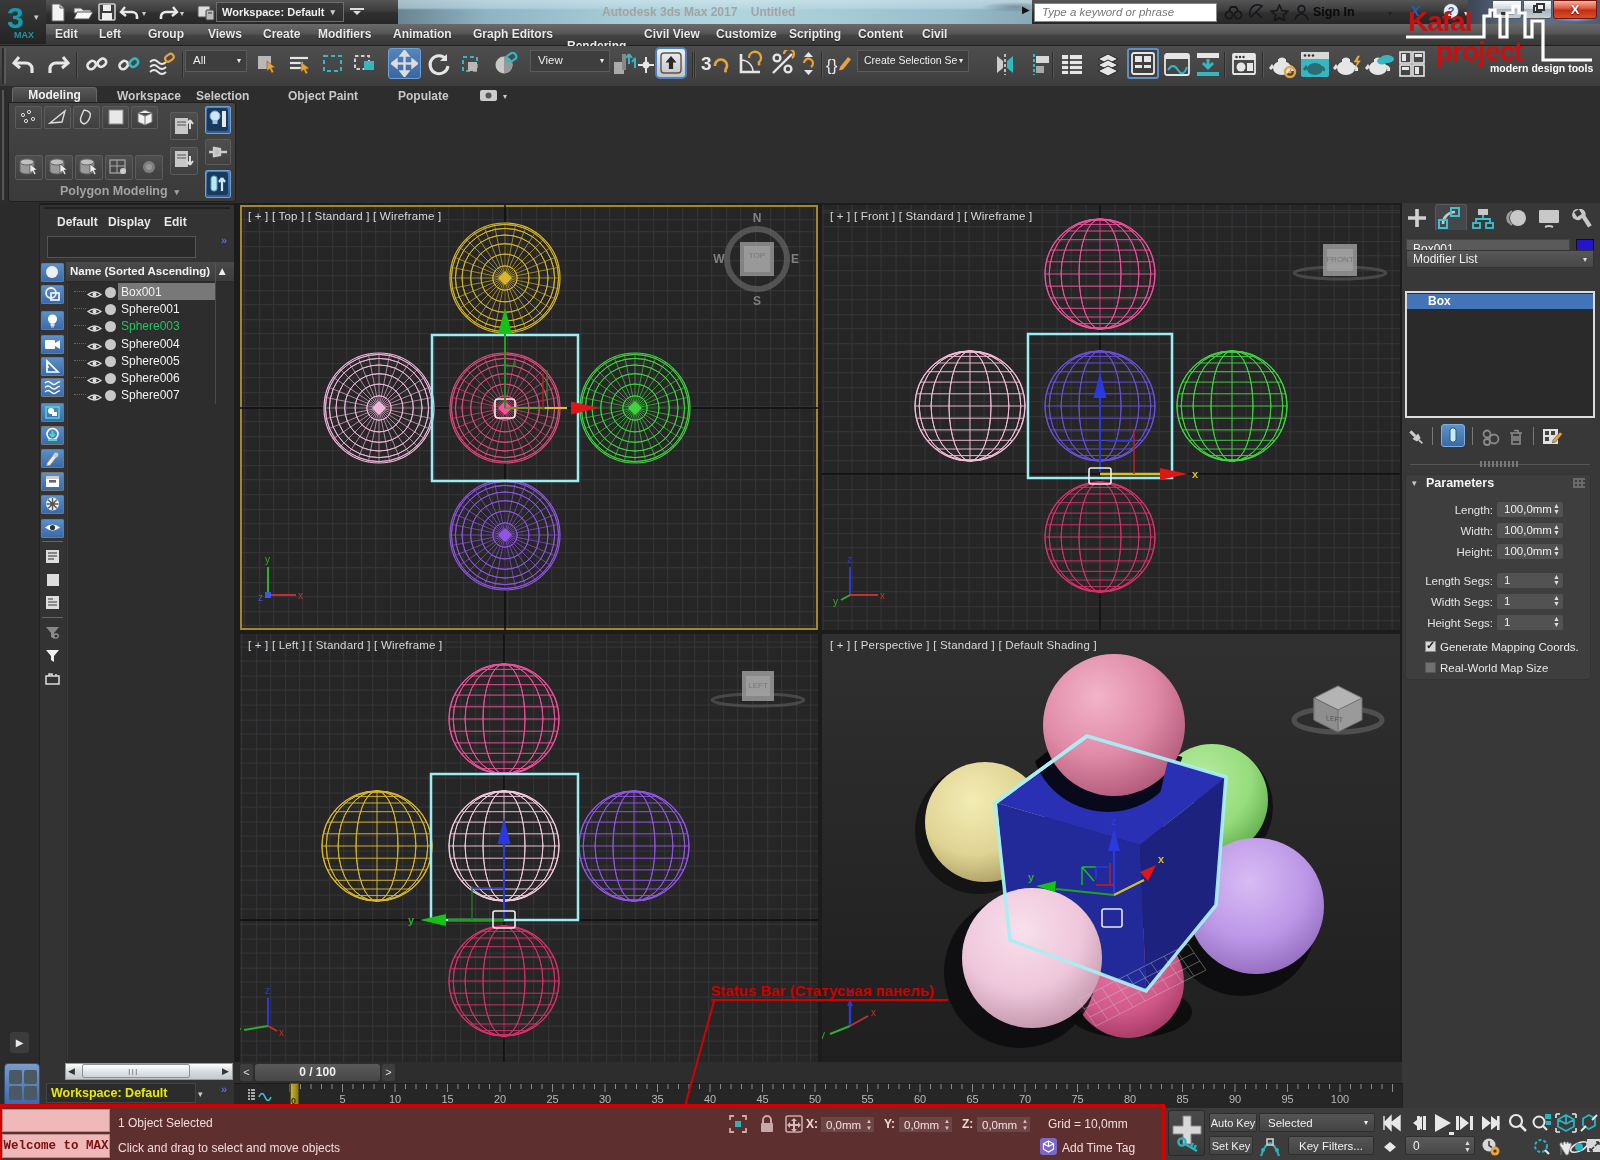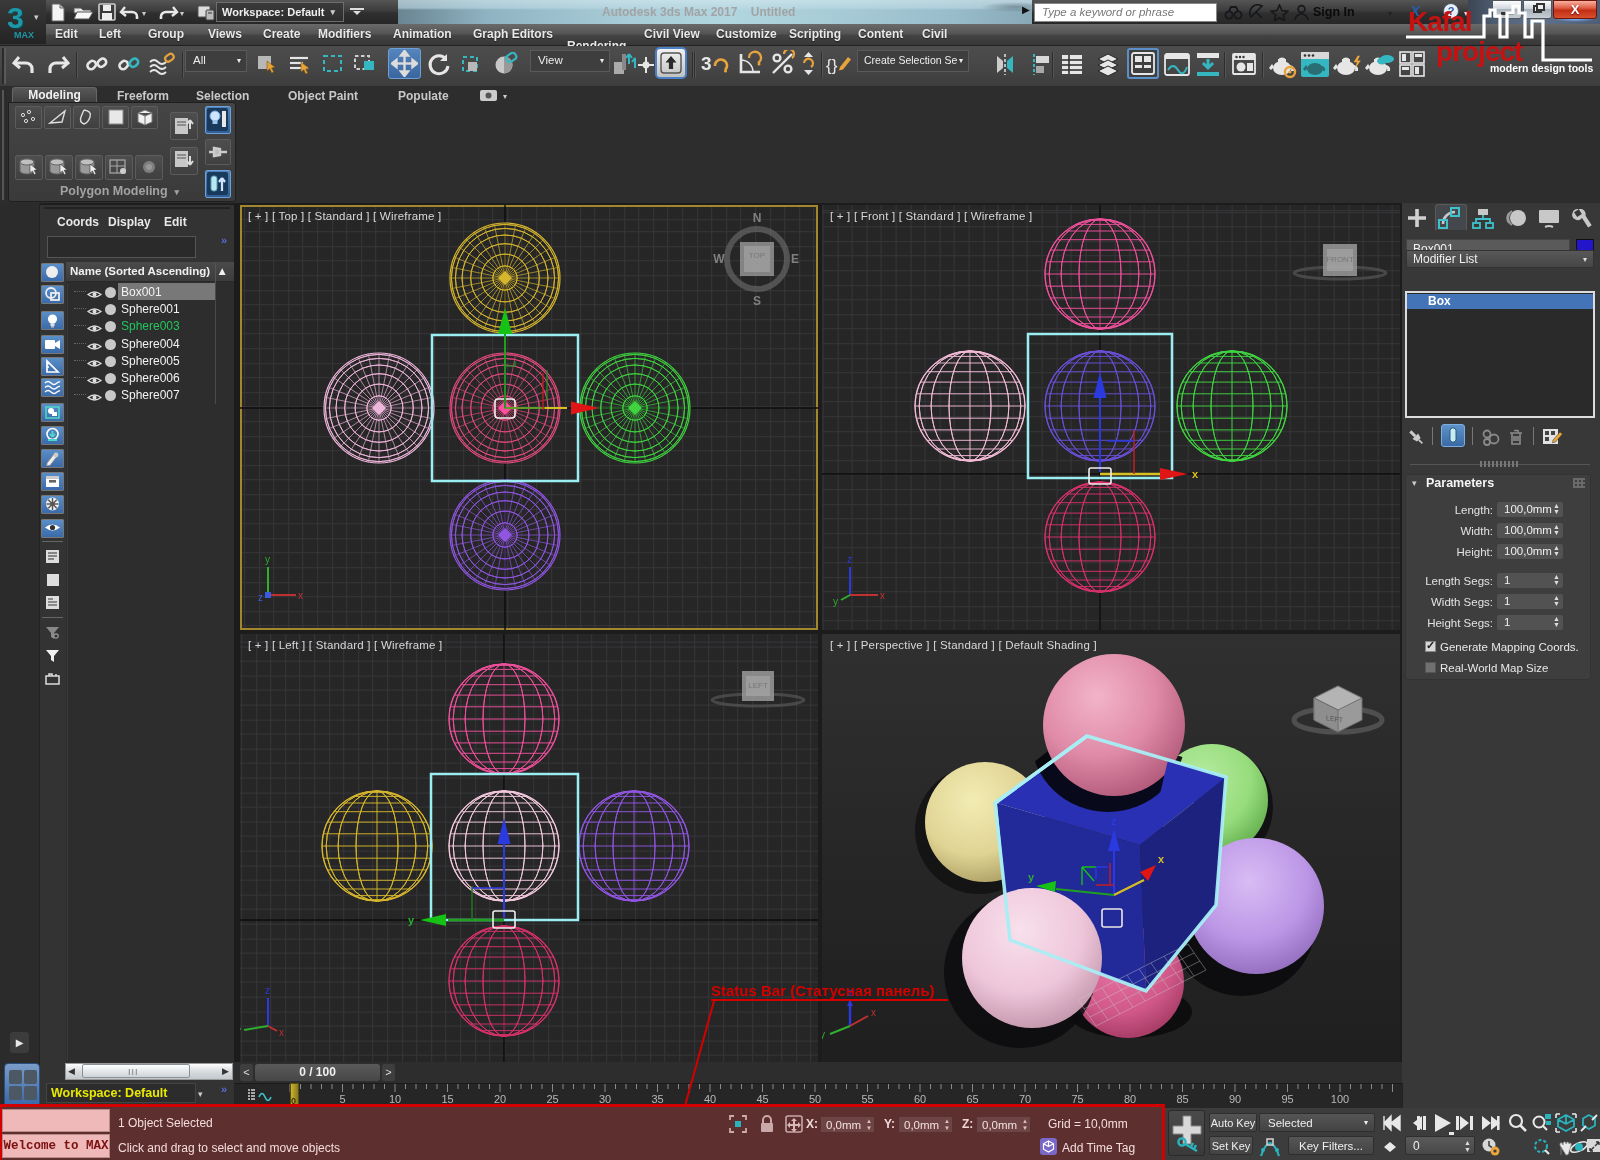--- a/index.html
+++ b/index.html
@@ -341,21 +341,21 @@
         </g>
         <g fill="#e6e6e6">
           <rect x="4" y="4" width="4" height="7"></rect>
           <rect x="17" y="4" width="7" height="3"></rect>
           <rect x="4" y="17" width="7" height="3"></rect>
           <rect x="17" y="17" width="4" height="7"></rect>
         </g>
       </svg></div>
 <div class="abs" style="left:0;top:86px;width:1600px;height:117px;background:#2d2d2d"></div>
 <div class="abs" style="left:12px;top:87px;width:85px;height:15px;background:linear-gradient(#585858,#404040);border:1px solid #666;border-bottom:none;border-radius:3px 3px 0 0;color:#f0f0f0;font-size:12px;font-weight:bold;text-align:center;line-height:14px">Modeling</div>
-<div class="abs" style="left:117px;top:89px;color:#c8c8c8;font-size:12px;font-weight:bold">Freeform</div>
+<div class="abs" style="left:117px;top:89px;color:#c8c8c8;font-size:12px;font-weight:bold">Workspace</div>
 <div class="abs" style="left:196px;top:89px;color:#c8c8c8;font-size:12px;font-weight:bold">Selection</div>
 <div class="abs" style="left:288px;top:89px;color:#c8c8c8;font-size:12px;font-weight:bold">Object Paint</div>
 <div class="abs" style="left:398px;top:89px;color:#c8c8c8;font-size:12px;font-weight:bold">Populate</div>
 <svg class="abs" style="left:480px;top:90px" width="22" height="12">
       <rect x="0" y="0" width="17" height="11" rx="2" fill="#ccc"></rect>
       <circle cx="8.5" cy="5.5" r="3" fill="#555"></circle>
     </svg>
 <div class="abs" style="left:503px;top:92px;color:#ccc;font-size:8px">▾</div>
 <div class="abs" style="left:8px;top:102px;width:228px;height:100px;background:linear-gradient(#454545,#3a3a3a);border:1px solid #1f1f1f;border-radius:0 3px 3px 3px"></div>
 <div class="abs" style="left:2px;top:90px;width:5px;height:110px;border-left:2px solid #555;border-right:2px solid #2a2a2a"></div>
@@ -442,21 +442,21 @@
 <div class="abs" style="left:205px;top:170px;width:26px;height:28px;background:linear-gradient(#4e82b8,#2f5f96);border:1px solid #6da0d4;border-radius:2px;text-align:center"><svg width="24" height="26">
         <rect x="1" y="1" width="21" height="23" rx="2" fill="#1a3a5c"></rect>
         <rect x="5" y="5" width="6" height="15" rx="2.5" fill="#b8e8f0" stroke="#5898b8"></rect>
         <path d="M16,20 v-13 m0,0 l-3,4 m3,-4 l3,4" stroke="#cfe4ff" stroke-width="2.2" fill="none"></path>
       </svg></div>
 <div class="abs" style="left:60px;top:184px;color:#a3a3a3;font-size:12.5px;font-weight:bold">Polygon Modeling&nbsp; <span style="font-size:9px">▾</span></div>
 <div class="abs" style="left:0;top:203px;width:40px;height:957px;background:#2b2b2b;border-right:1px solid #222"></div>
 <div class="abs" style="left:10px;top:1032px;width:19px;height:21px;background:#3c3c3c;border-radius:3px;color:#e8e8e8;font-size:10px;text-align:center;line-height:21px">▶</div>
 <div class="abs" style="left:40px;top:203px;width:194px;height:859px;background:#333;border-top:2px solid #1e1e1e"></div>
 <div class="abs" style="left:44px;top:207px;width:186px;height:2px;background:#222"></div>
-<div class="abs" style="left:57px;top:215px;color:#e8e8e8;font-size:12px;font-weight:bold">Coords</div>
+<div class="abs" style="left:57px;top:215px;color:#e8e8e8;font-size:12px;font-weight:bold">Default</div>
 <div class="abs" style="left:108px;top:215px;color:#e8e8e8;font-size:12px;font-weight:bold">Display</div>
 <div class="abs" style="left:164px;top:215px;color:#e8e8e8;font-size:12px;font-weight:bold">Edit</div>
 <div class="abs" style="left:47px;top:236px;width:149px;height:22px;background:#2a2a2a;border:1px solid #555"></div>
 <div class="abs" style="left:221px;top:234px;color:#5a6adf;font-size:11px;font-weight:bold">»</div>
 <div class="abs" style="left:40px;top:262px;width:26px;height:800px;background:#333"></div>
 <div class="abs" style="left:41px;top:263px;width:23px;height:19px;background:linear-gradient(#5a8fc8,#3a6aaa);border:1px solid #777;border-radius:1px;text-align:center"><svg width="19" height="16">
         <circle cx="9" cy="8" r="6" fill="#eee"></circle>
       </svg></div>
 <div class="abs" style="left:41px;top:285px;width:23px;height:19px;background:linear-gradient(#5a8fc8,#3a6aaa);border:1px solid #777;border-radius:1px;text-align:center"><svg width="19" height="16">
         <circle cx="8" cy="7" r="5" fill="none" stroke="#eee" stroke-width="1.8"></circle>

